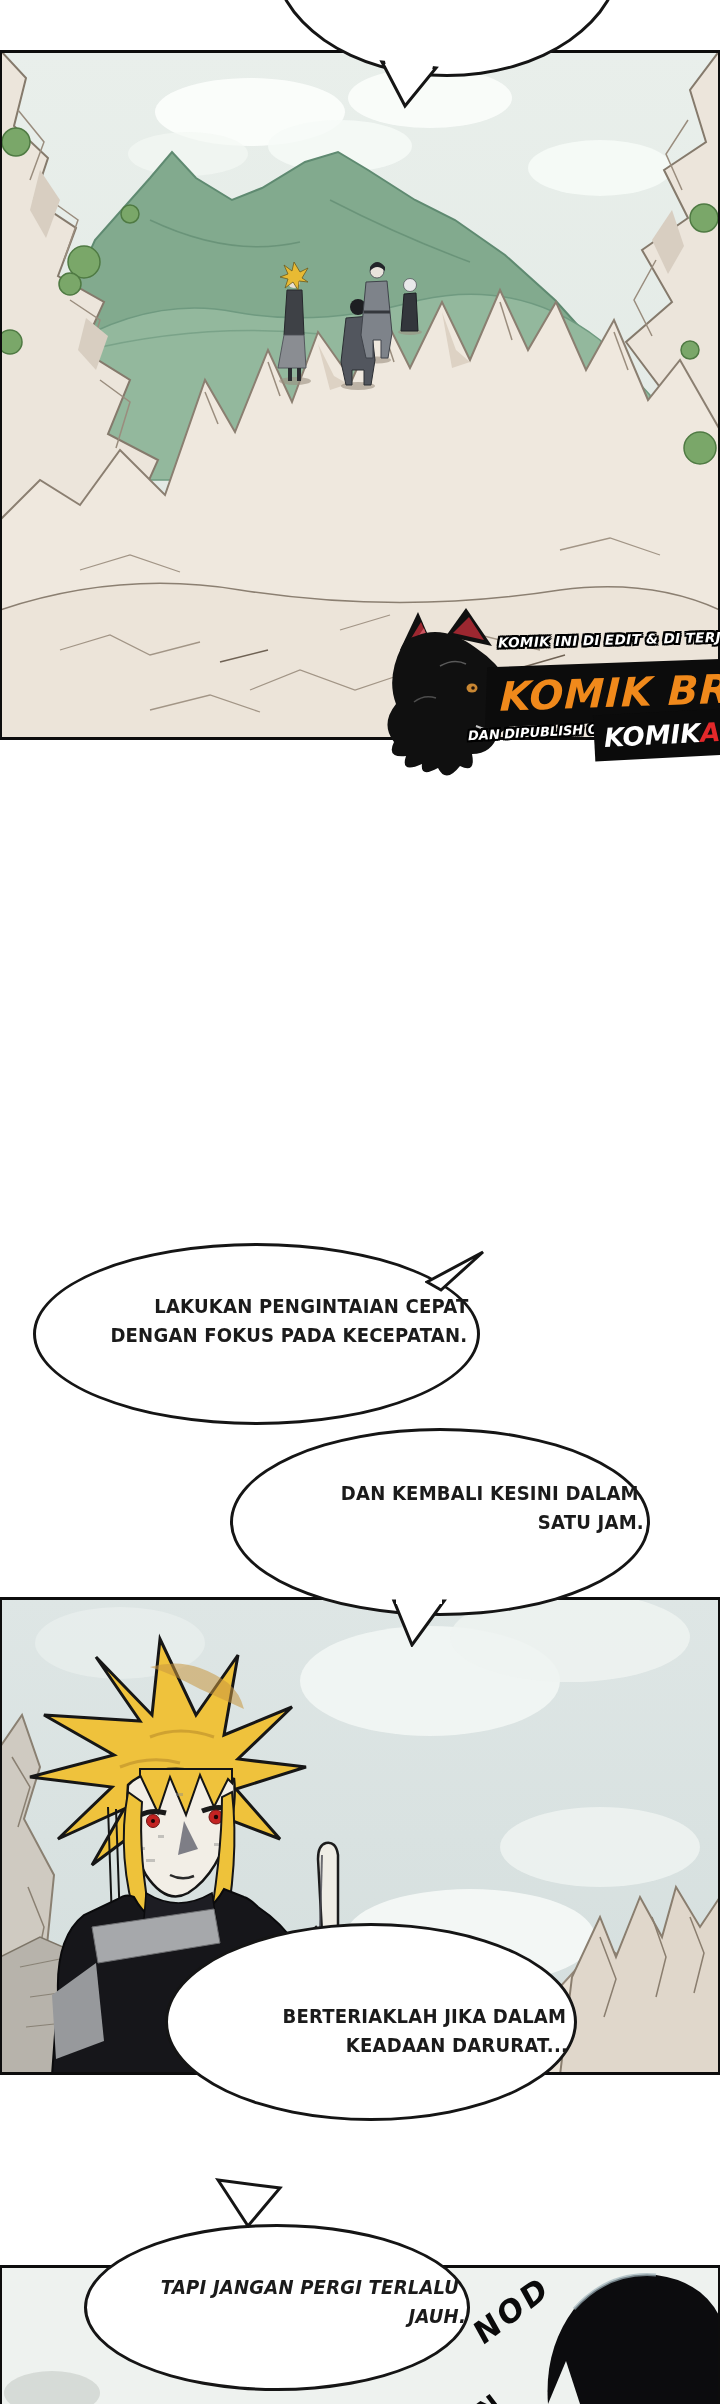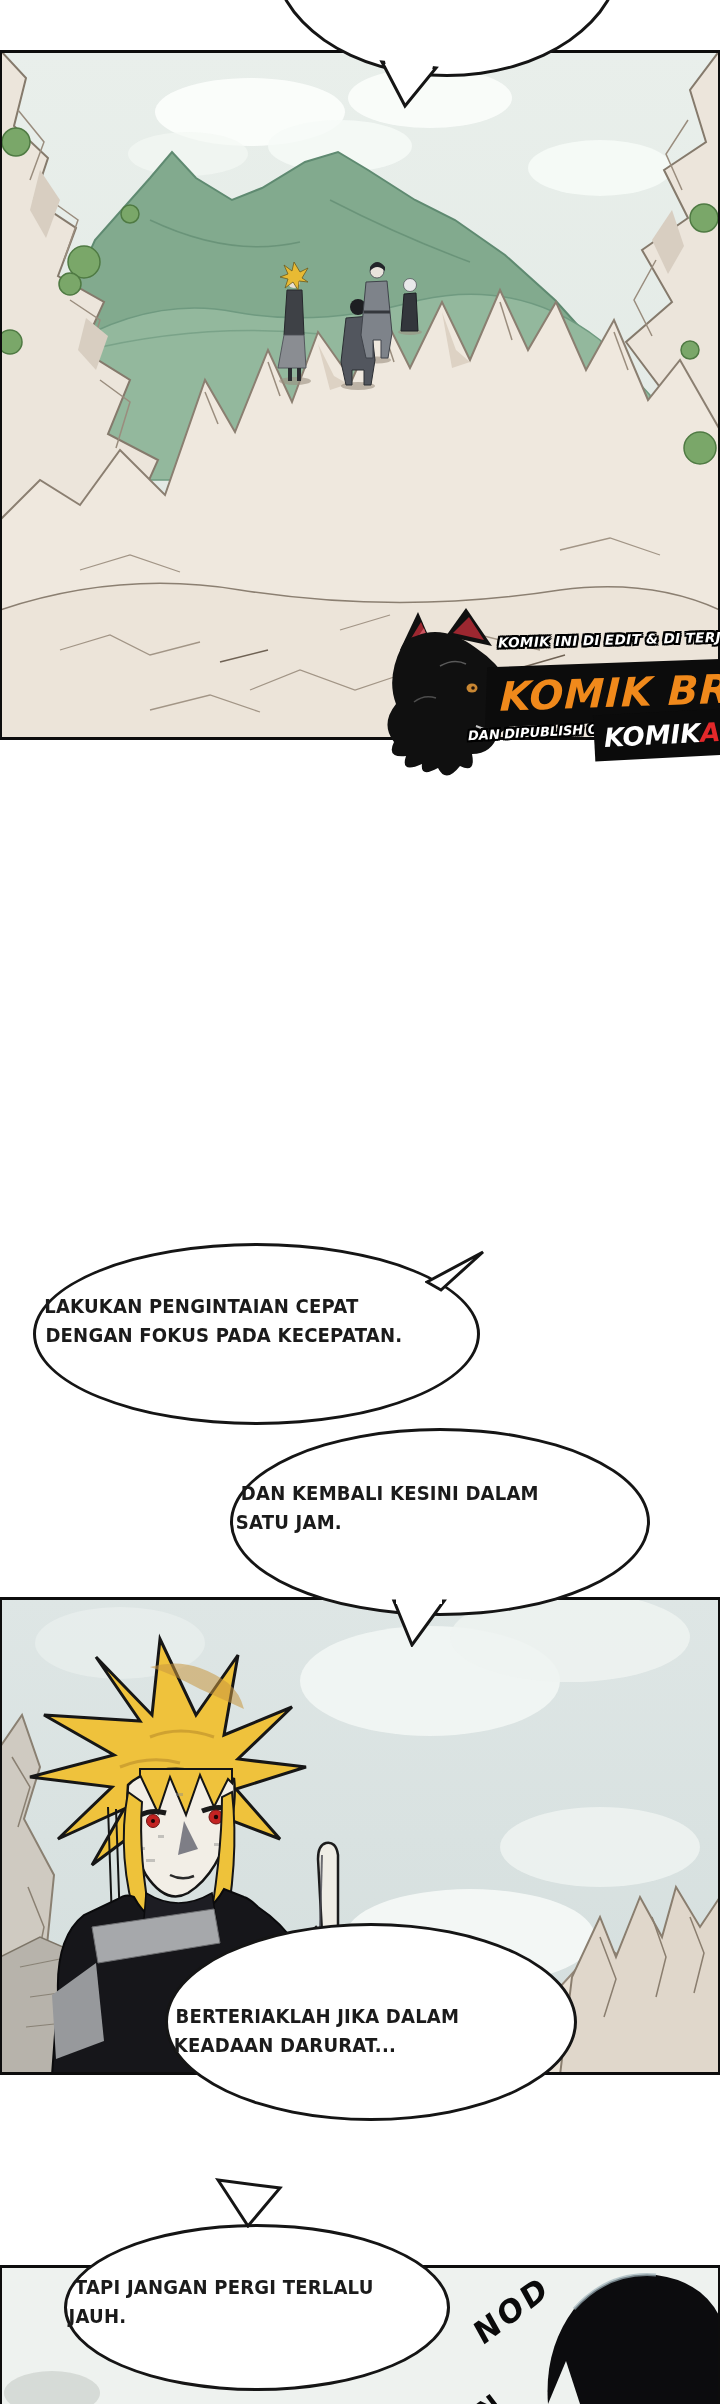--- a/index.html
+++ b/index.html
@@ -3,21 +3,21 @@
 <meta charset="utf-8">
 <style>
   html,body{margin:0;padding:0;background:#ffffff;}
   #page{position:relative;width:720px;height:2404px;overflow:hidden;background:#ffffff;
         font-family:"DejaVu Sans",sans-serif;}
   svg{display:block;}
   .panel{position:absolute;left:0;width:720px;}
 
   
   .bubble{position:absolute;background:#ffffff;border:3.5px solid #151515;border-radius:50%;
-          display:flex;flex-direction:column;align-items:flex-start;justify-content:center;
+          display:flex;flex-direction:column;align-items:flex-end;justify-content:center;
           z-index:6;box-sizing:border-box;}
   .bubble-text{font-weight:bold;font-size:19px;line-height:29px;color:#1b1b1b;
                letter-spacing:0.2px;text-align:center;transform:scaleX(.95);white-space:nowrap;}
   .tail{position:absolute;z-index:7;}
 
   
   #watermark{position:absolute;left:380px;top:600px;width:345px;height:190px;z-index:5;}
   .outline-text{color:#ffffff;font-style:italic;font-weight:bold;white-space:nowrap;
     text-shadow:-2px -2px 0 #000,2px -2px 0 #000,-2px 2px 0 #000,2px 2px 0 #000,
                 -2px 0 0 #000,2px 0 0 #000,0 -2px 0 #000,0 2px 0 #000;}
@@ -276,21 +276,21 @@
   </svg>
 
   <div class="bubble" style="left:165px;top:1923px;width:412px;height:198px;padding-top:18px;">
     <div class="bubble-text">BERTERIAKLAH JIKA DALAM</div>
     <div class="bubble-text">KEADAAN DARURAT...</div>
   </div>
   <svg class="tail" style="left:212px;top:2176px;" width="74" height="52" viewBox="0 0 74 52">
     <polygon points="6,4 68,12 36,50" fill="#ffffff" stroke="#151515" stroke-width="3"></polygon>
   </svg>
 
-  <div class="bubble" style="left:64px;top:2224px;width:386px;height:167px;padding-bottom:12px;">
+  <div class="bubble" style="left:84px;top:2224px;width:386px;height:167px;padding-bottom:12px;font-style:italic;">
     <div class="bubble-text">TAPI JANGAN PERGI TERLALU</div>
     <div class="bubble-text">JAUH.</div>
   </div>
 
   <svg class="panel" style="top:2265px;z-index:1;" width="720" height="139" viewBox="0 0 720 139">
     <rect width="720" height="139" fill="#eef2ef"></rect>
     <ellipse cx="52" cy="128" rx="48" ry="22" fill="#c6cbc7" opacity=".6"></ellipse>
     <path d="M548,139 Q544,84 574,44 Q608,6 656,10 Q702,16 720,52 L720,139 Z" fill="#0c0c0e"></path>
     <path d="M574,44 Q608,6 656,10" fill="none" stroke="#9fb4bb" stroke-width="3" opacity=".7"></path>
     <polygon points="548,139 566,96 580,139" fill="#eef2ef"></polygon>

